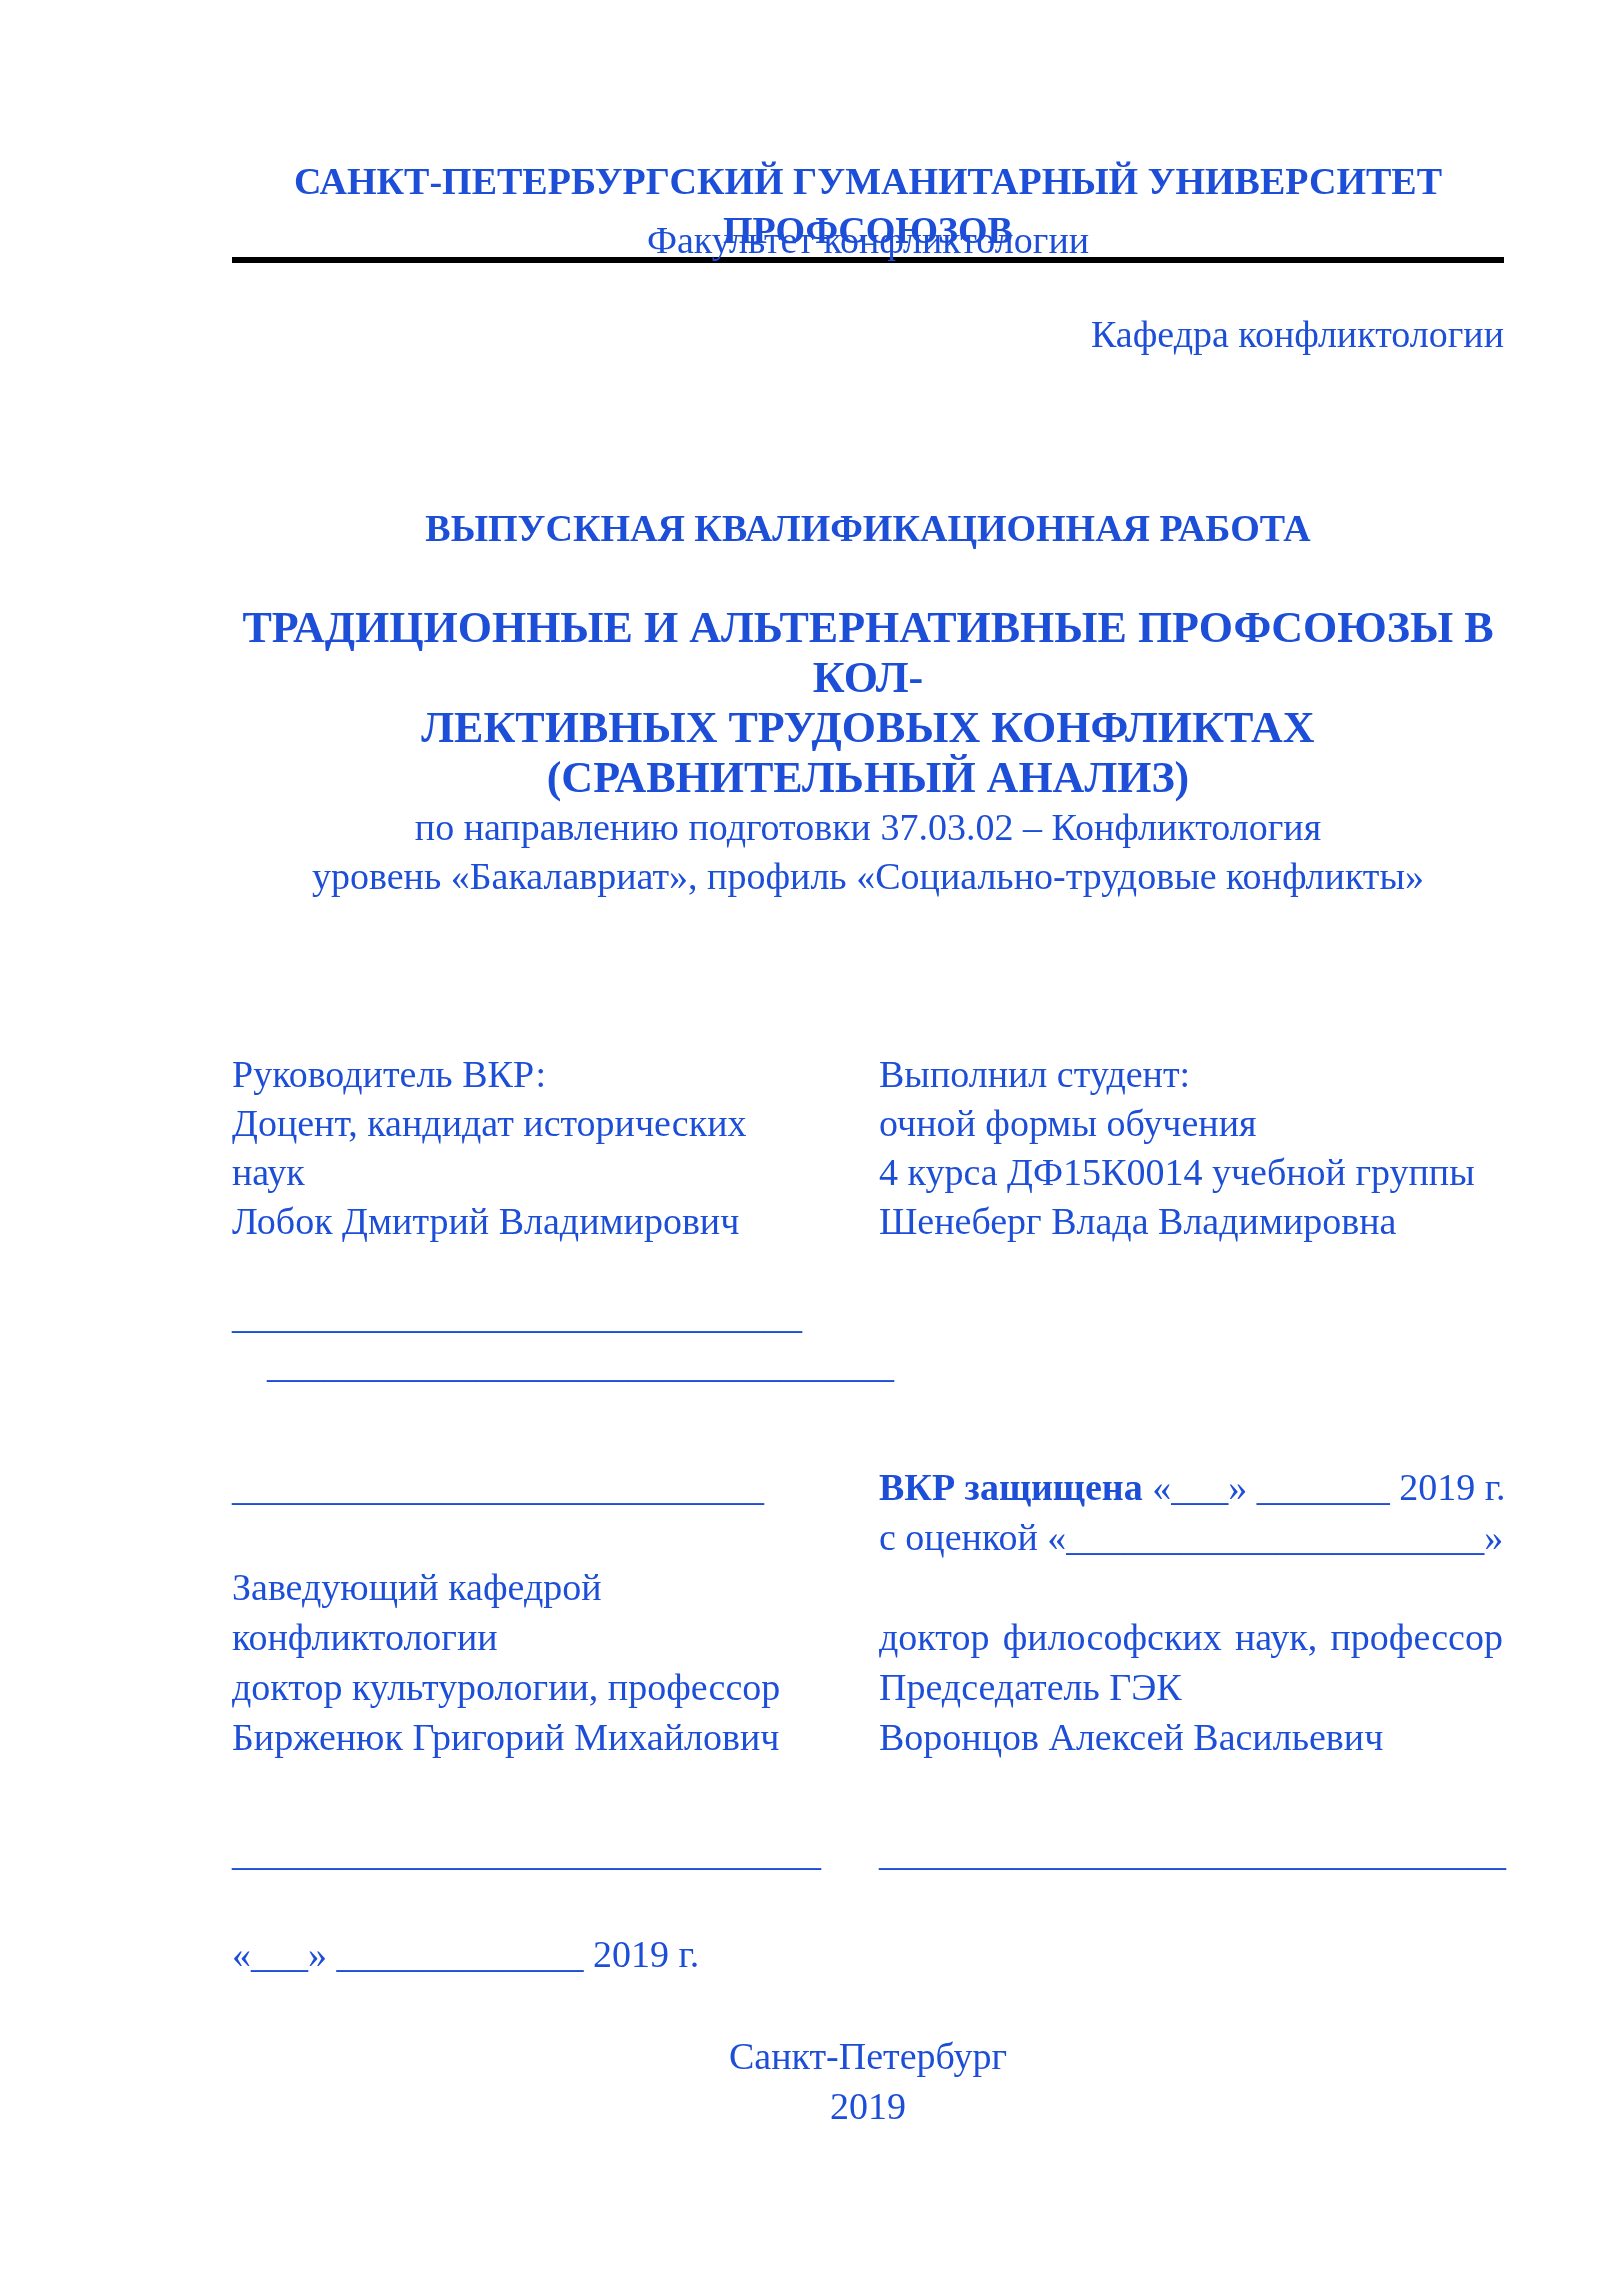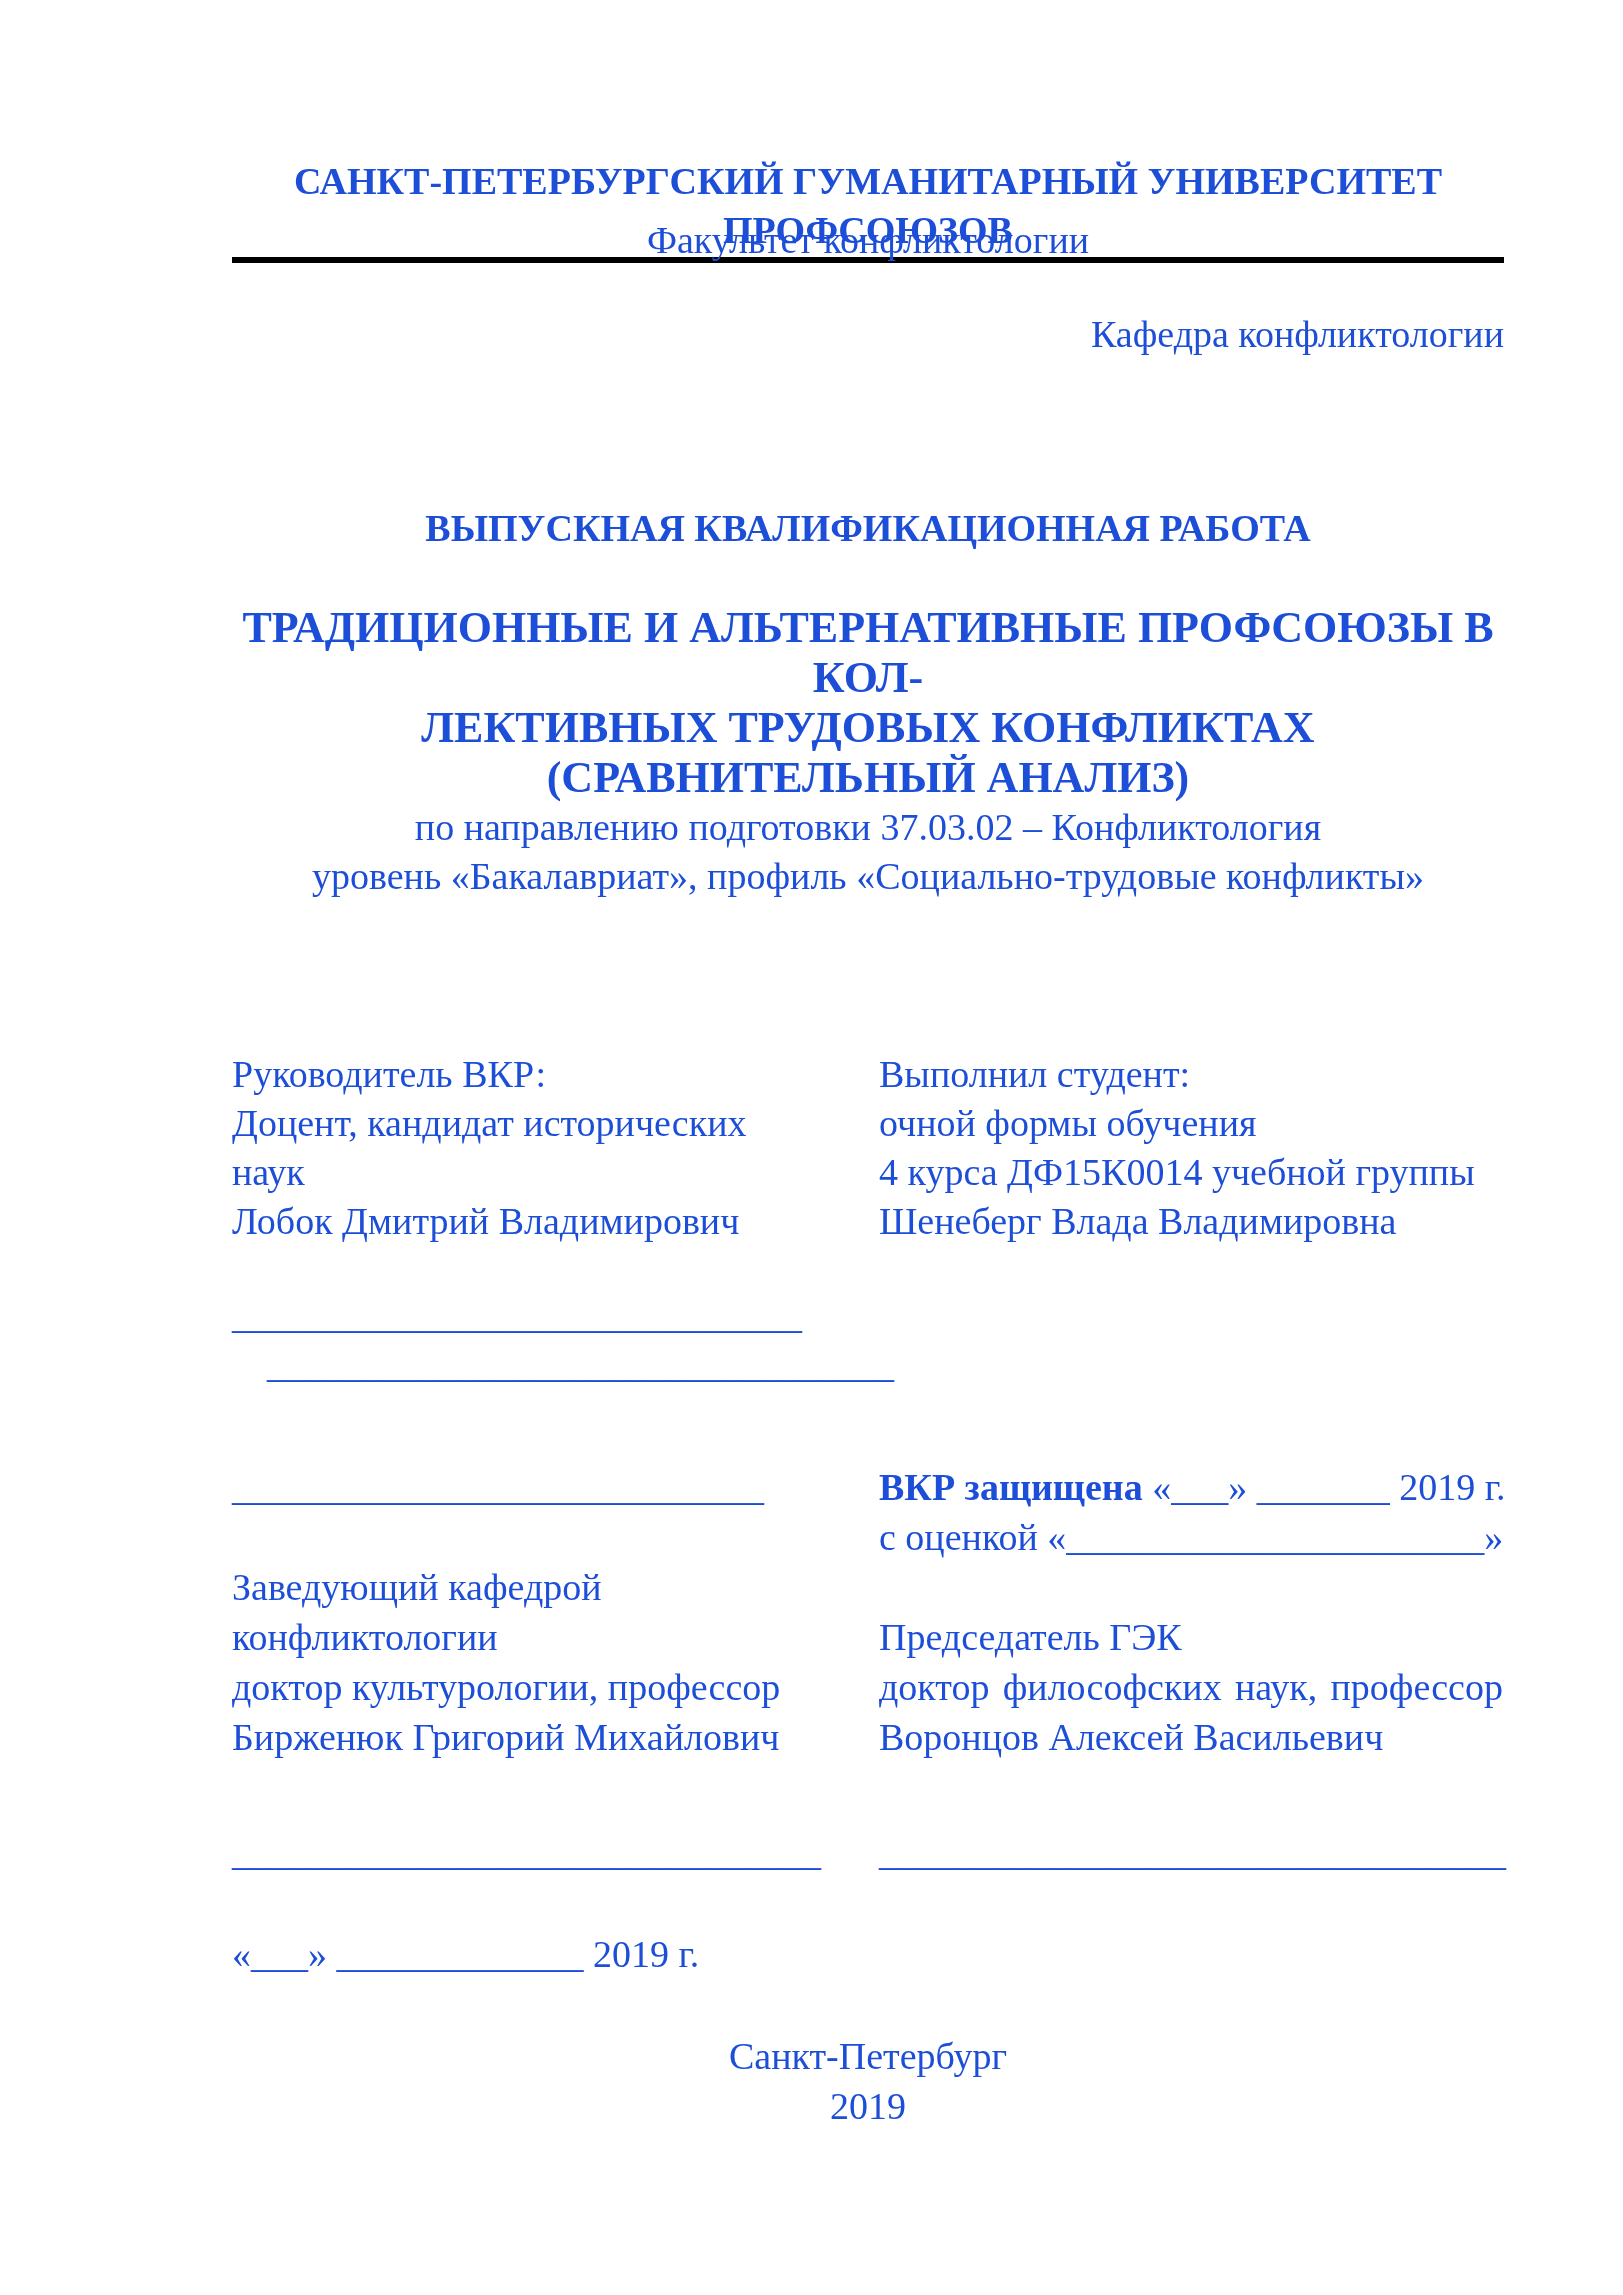--- a/index.html
+++ b/index.html
@@ -111,22 +111,22 @@
       <div class="ln">конфликтологии</div>
       <div class="ln">доктор культурологии, профессор</div>
       <div class="ln">Бирженюк Григорий Михайлович</div>
     </div>
     <div class="col-right">
       <div class="ln">
         <span class="bold">ВКР защищена</span><span> «___» _______ 2019 г.</span>
       </div>
       <div class="ln">с оценкой «______________________»</div>
       <div class="ln"></div>
+      <div class="ln wrapok justify-line">доктор философских наук, профессор</div>
       <div class="ln">Председатель ГЭК</div>
-      <div class="ln wrapok justify-line">доктор философских наук, профессор</div>
       <div class="ln">Воронцов Алексей Васильевич</div>
     </div>
   </div>
 
   <div class="abs two-col" id="sig-row-2">
     <div class="col-left sigline">_______________________________</div>
     <div class="col-right sigline">_________________________________</div>
   </div>
 
   <div class="abs" id="date-line">«___» _____________ 2019 г.</div>

